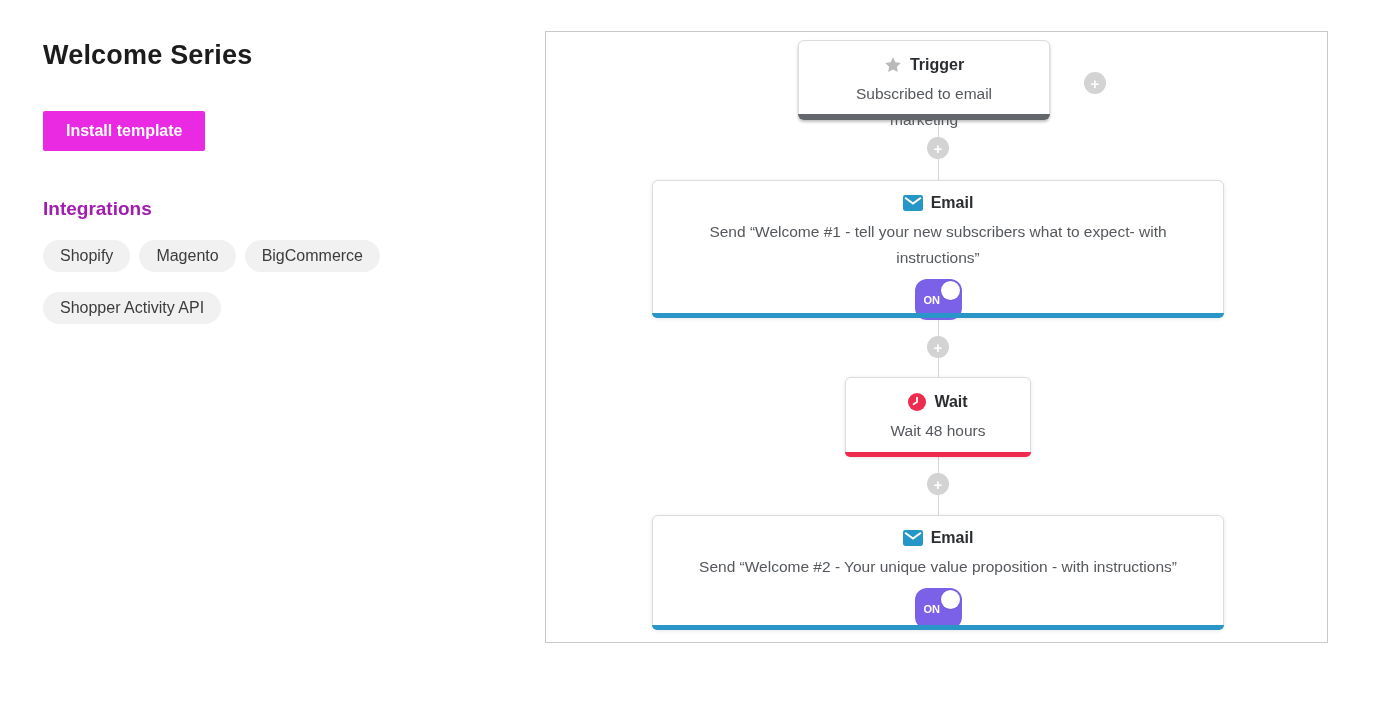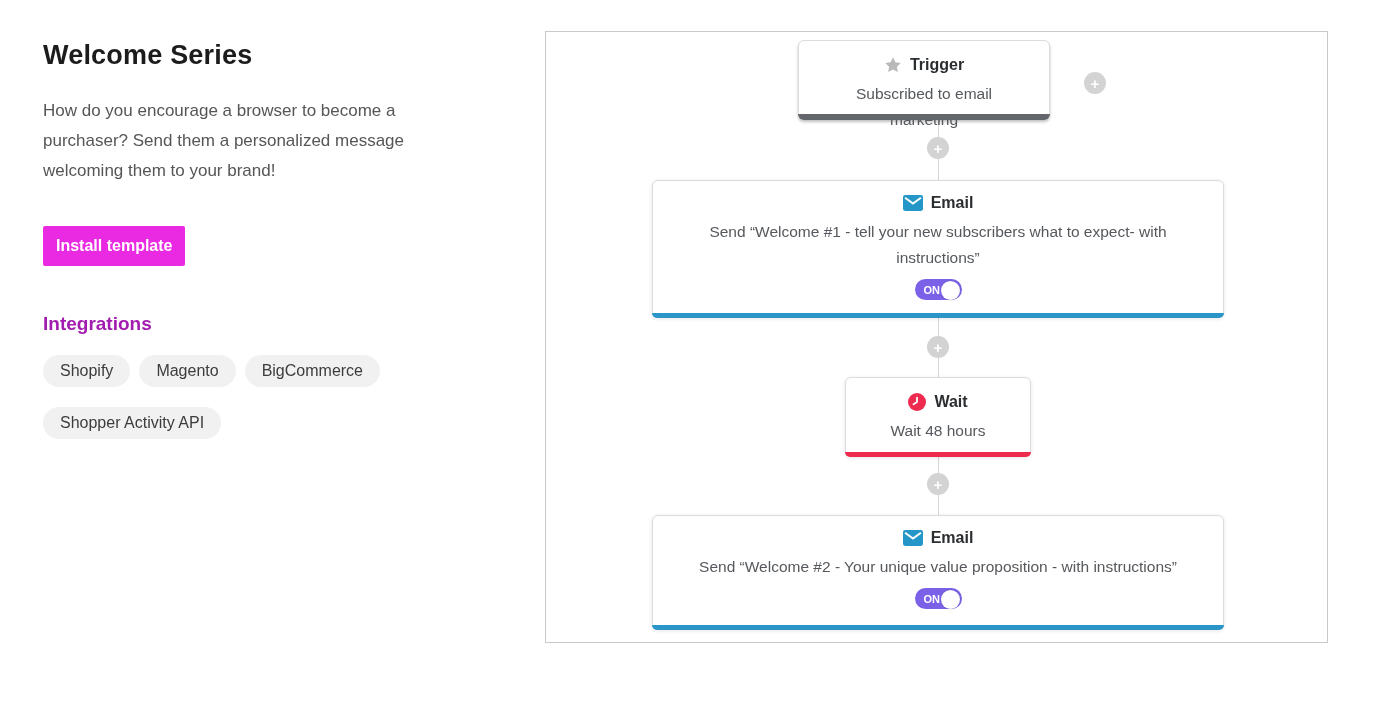--- a/index.html
+++ b/index.html
@@ -5,21 +5,21 @@
   * { margin:0; padding:0; box-sizing:border-box; }
   html,body { width:1397px; height:707px; background:#ffffff; overflow:hidden;
               font-family:"Liberation Sans", sans-serif; }
 
   
   .left-col { position:absolute; left:43px; top:40px; width:470px; }
   .page-title { font-size:27px; font-weight:700; color:#1c1c1c; letter-spacing:.2px; }
   .page-desc { margin-top:25px; width:425px; font-size:17px; line-height:30px; color:#565656; }
   .install-btn { display:inline-block; margin-top:40px; background:#ea2ae2; color:#ffffff;
                  border:none; font-family:inherit; font-size:16px; font-weight:700;
-                 padding:11px 13px; border-radius:2px; cursor:pointer; }
+                 padding:11px 23px; border-radius:2px; cursor:pointer; }
   .integrations-heading { margin-top:47px; font-size:19px; font-weight:700; color:#a21caf; }
   .pill-wrap { margin-top:20px; width:400px; display:flex; flex-wrap:wrap; gap:20px 9px; }
   .pill { background:#f1f1f2; color:#3c3c3c; font-size:16px; padding:7px 17px;
           border-radius:18px; white-space:nowrap; }
 
   
   .panel { position:absolute; left:545px; top:31px; width:783px; height:612px;
            background:#ffffff; border:1px solid #c9c9c9; }
 
   .conn-line { position:absolute; width:1px; background:#d6d6d6; left:392px; z-index:0; }
@@ -39,41 +39,40 @@
                 border-radius:0 0 6px 6px; }
   .accent-gray { background:#63676b; height:6px; }
   .accent-blue { background:#2a96c8; }
   .accent-red  { background:#ee2b4e; }
 
   .node-trigger { left:252px; top:8px;  width:252px; height:80px; padding-top:15px; box-shadow:0 2px 3px rgba(0,0,0,.25); }
   .node-email1  { left:106px; top:148px; width:572px; height:138px; padding-top:13px; }
   .node-delay   { left:299px; top:345px; width:186px; height:80px; padding-top:15px; }
   .node-email2  { left:106px; top:483px; width:572px; height:115px; padding-top:13px; }
 
-  .toggle { margin-top:8px; position:relative; width:47px; height:21px; border-radius:12px;
+  .toggle { margin-top:8px; position:relative; width:47px; height:41px; border-radius:12px;
             background:#7b61e8; cursor:pointer; flex:none; }
   .toggle-label { position:absolute; left:9px; top:50%; transform:translateY(-50%);
                   color:#ffffff; font-size:11px; font-weight:700; }
   .toggle-knob { position:absolute; right:2px; top:2px; width:19px; height:19px;
                  border-radius:50%; background:#ffffff; box-shadow:0 0 2px rgba(0,0,0,.2); }
 
   .line-1 { top:88px;  height:60px; }
   .line-2 { top:286px; height:59px; }
   .line-3 { top:425px; height:58px; }
   .plus-side { left:538px; top:40px; }
   .plus-1 { left:381px; top:105px; }
   .plus-2 { left:381px; top:304px; }
   .plus-3 { left:381px; top:441px; }
 </style>
 </head>
 <body>
 
 <div class="left-col">
   <h1 class="page-title">Welcome Series</h1>
-  <p class="page-desc">How do you encourage a browser to become a purchaser? Send them a personalized message welcoming them to your brand!</p>
   <button class="install-btn">Install template</button>
   <div class="integrations-heading">Integrations</div>
   <div class="pill-wrap">
     <span class="pill">Shopify</span>
     <span class="pill">Magento</span>
     <span class="pill">BigCommerce</span>
     <span class="pill">Shopper Activity API</span>
   </div>
 </div>
 

